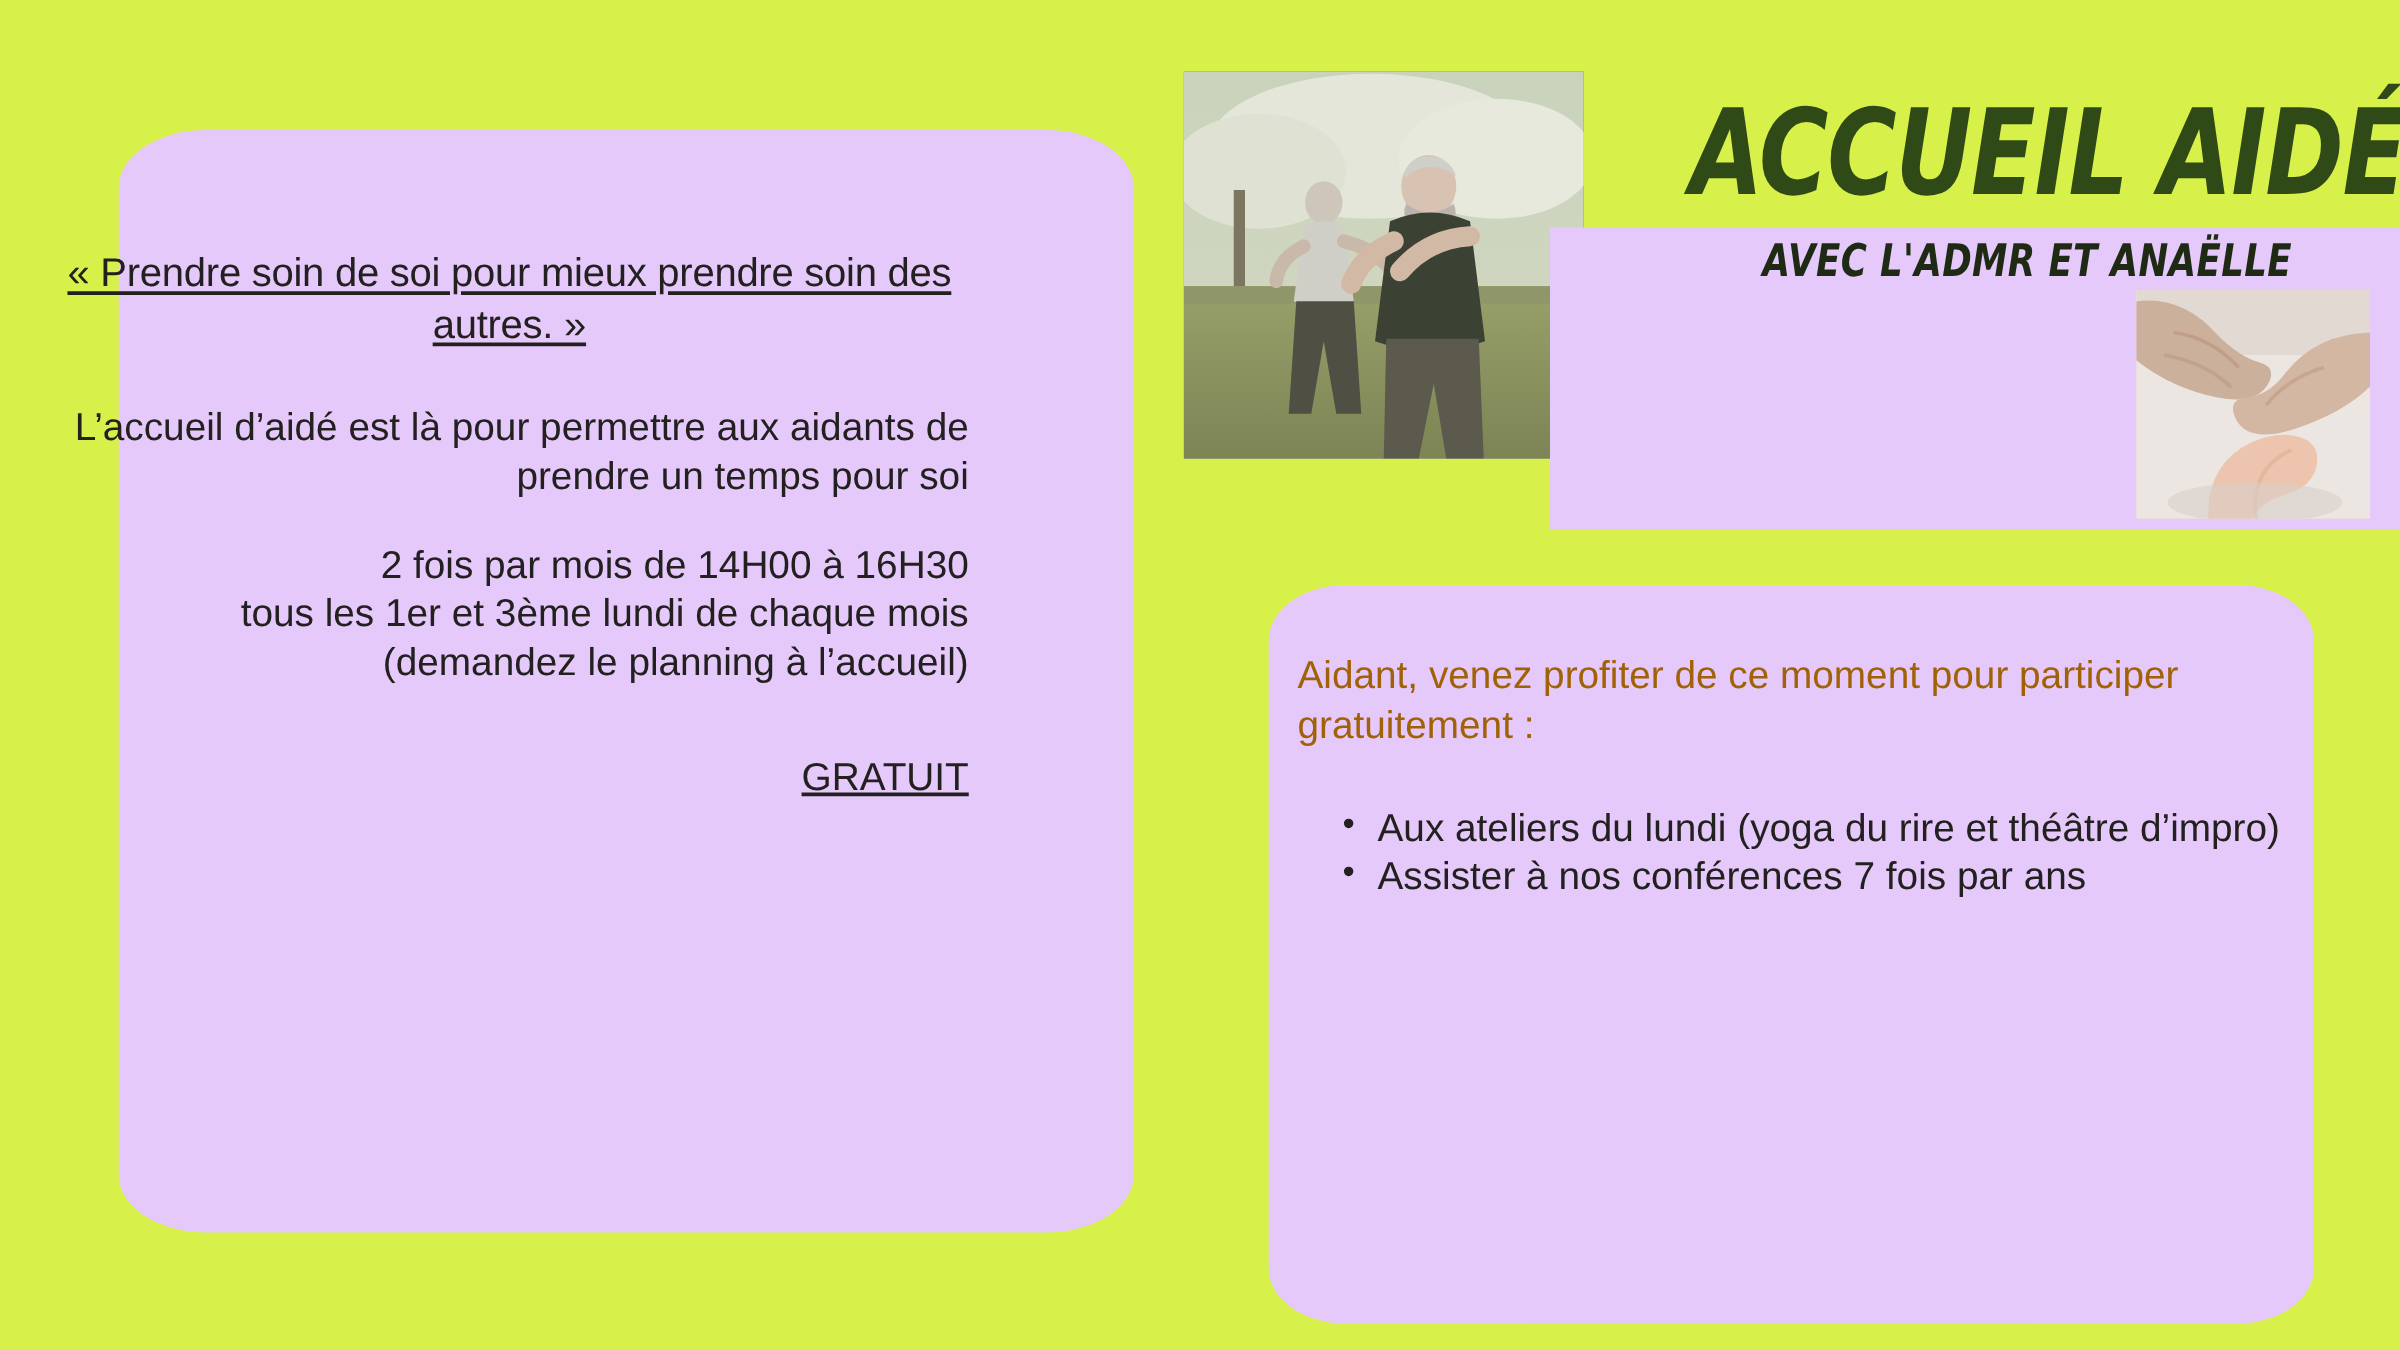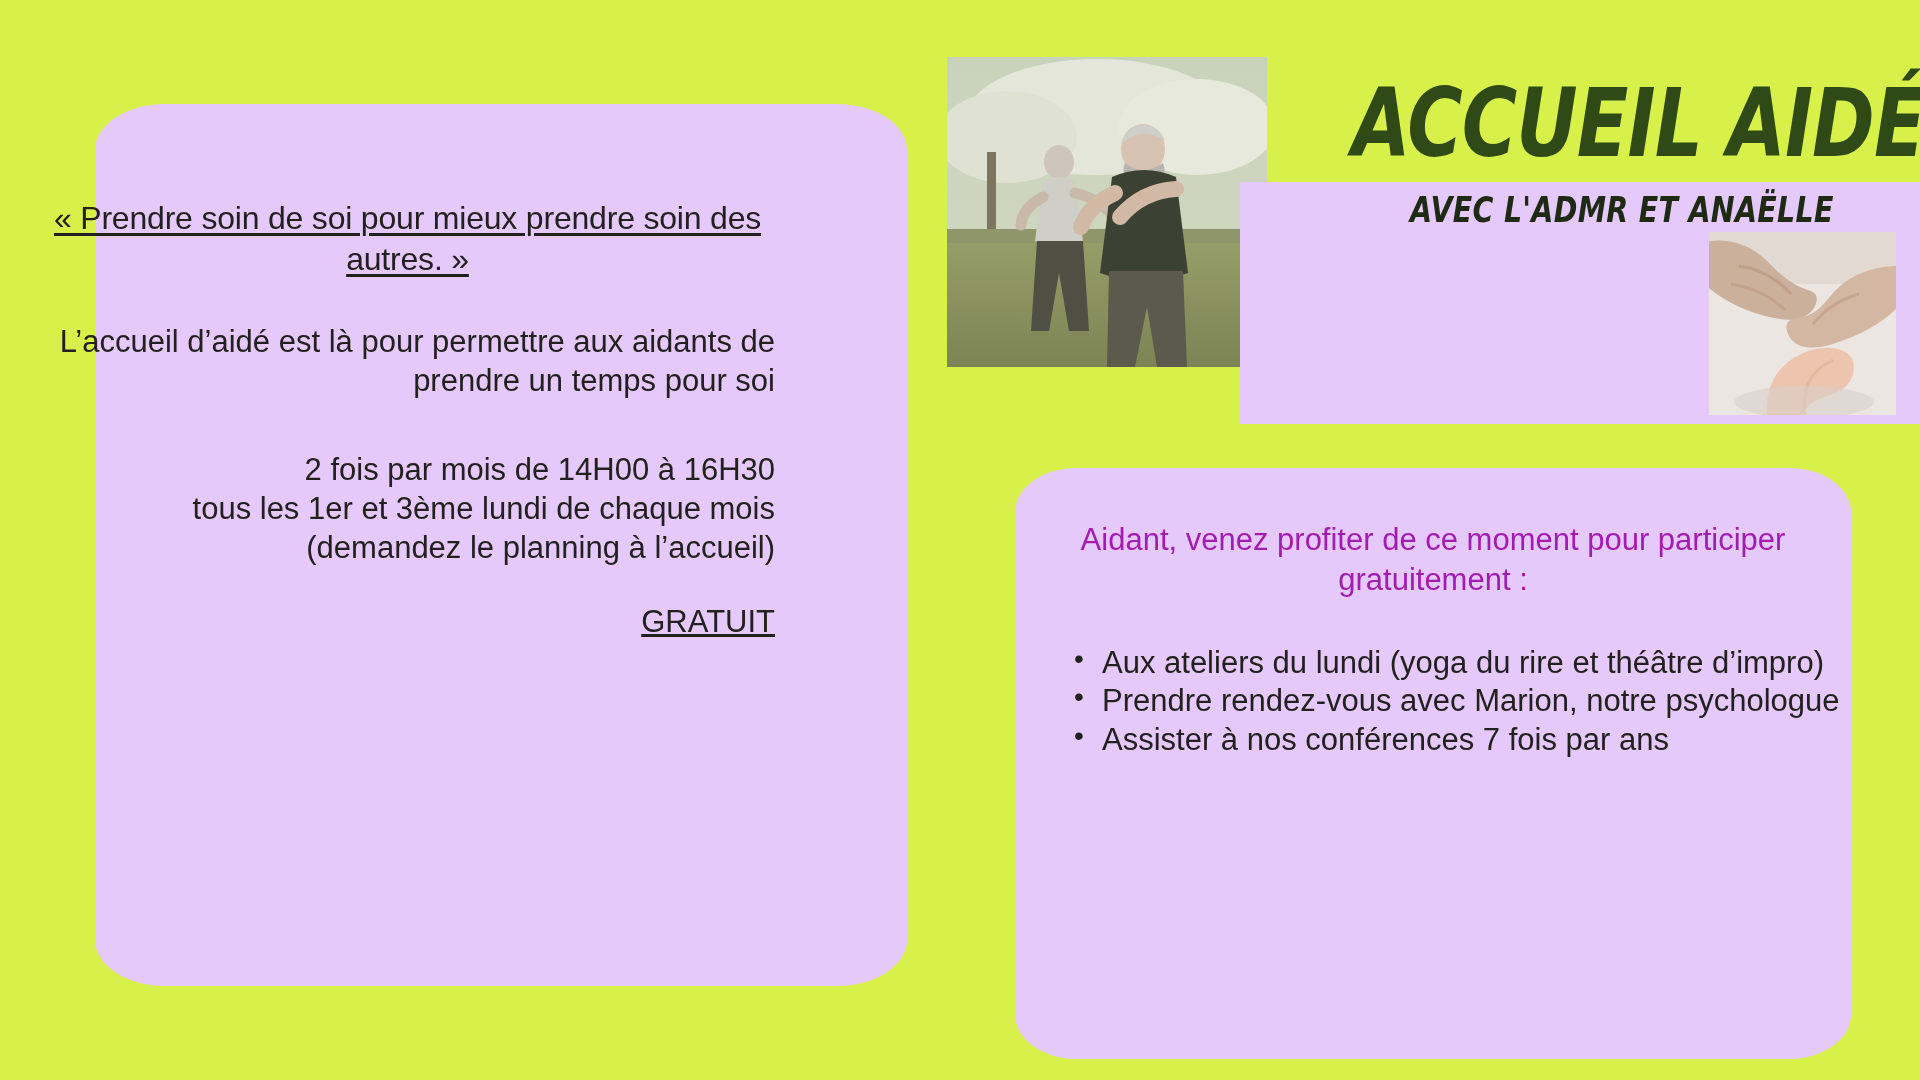--- a/index.html
+++ b/index.html
@@ -46,21 +46,21 @@
   .para {
     position: absolute;
     left: 40px;
     width: 735px;
     text-align: right;
     font-size: 31px;
     color: #23211f;
     line-height: 1.26;
   }
   .para-1 { top: 322px; }
-  .para-2 { top: 450px; }
+  .para-2 { top: 432px; }
   .para-3 { top: 602px; text-decoration: underline; }
 
   
   .photo-exercise {
     position: absolute;
     left: 947px;
     top: 57px;
     width: 320px;
     height: 310px;
     overflow: hidden;
@@ -127,23 +127,23 @@
     width: 836px;
     height: 591px;
     background: #e6c9fb;
     border-radius: 62px / 44px;
   }
   .right-intro {
     position: absolute;
     left: 1038px;
     top: 520px;
     width: 790px;
-    text-align: center;
+    text-align: left;
     font-size: 31px;
-    color: #a21caf;
+    color: #a16207;
     line-height: 1.28;
   }
   .bullets {
     position: absolute;
     left: 1030px;
     top: 645px;
     width: 820px;
     margin: 0;
     padding: 0 0 0 40px;
     list-style: none;
@@ -243,15 +243,14 @@
     <path d="M96 184 q-6 -40 28 -56" stroke="#dba98e" stroke-width="3" fill="none" opacity="0.5"></path>
 
     <ellipse cx="95" cy="170" rx="70" ry="16" fill="#d9cec8" opacity="0.6"></ellipse>
   </svg>
 </div>
 
 <div class="right-panel"></div>
 <div class="right-intro">Aidant, venez profiter de ce moment pour participer gratuitement :</div>
 <ul class="bullets">
   <li>Aux ateliers du lundi (yoga du rire et théâtre d’impro)</li>
-  <li>Prendre rendez-vous avec Marion, notre psychologue</li>
   <li>Assister à nos conférences 7 fois par ans</li>
 </ul>
 
 </body></html>

